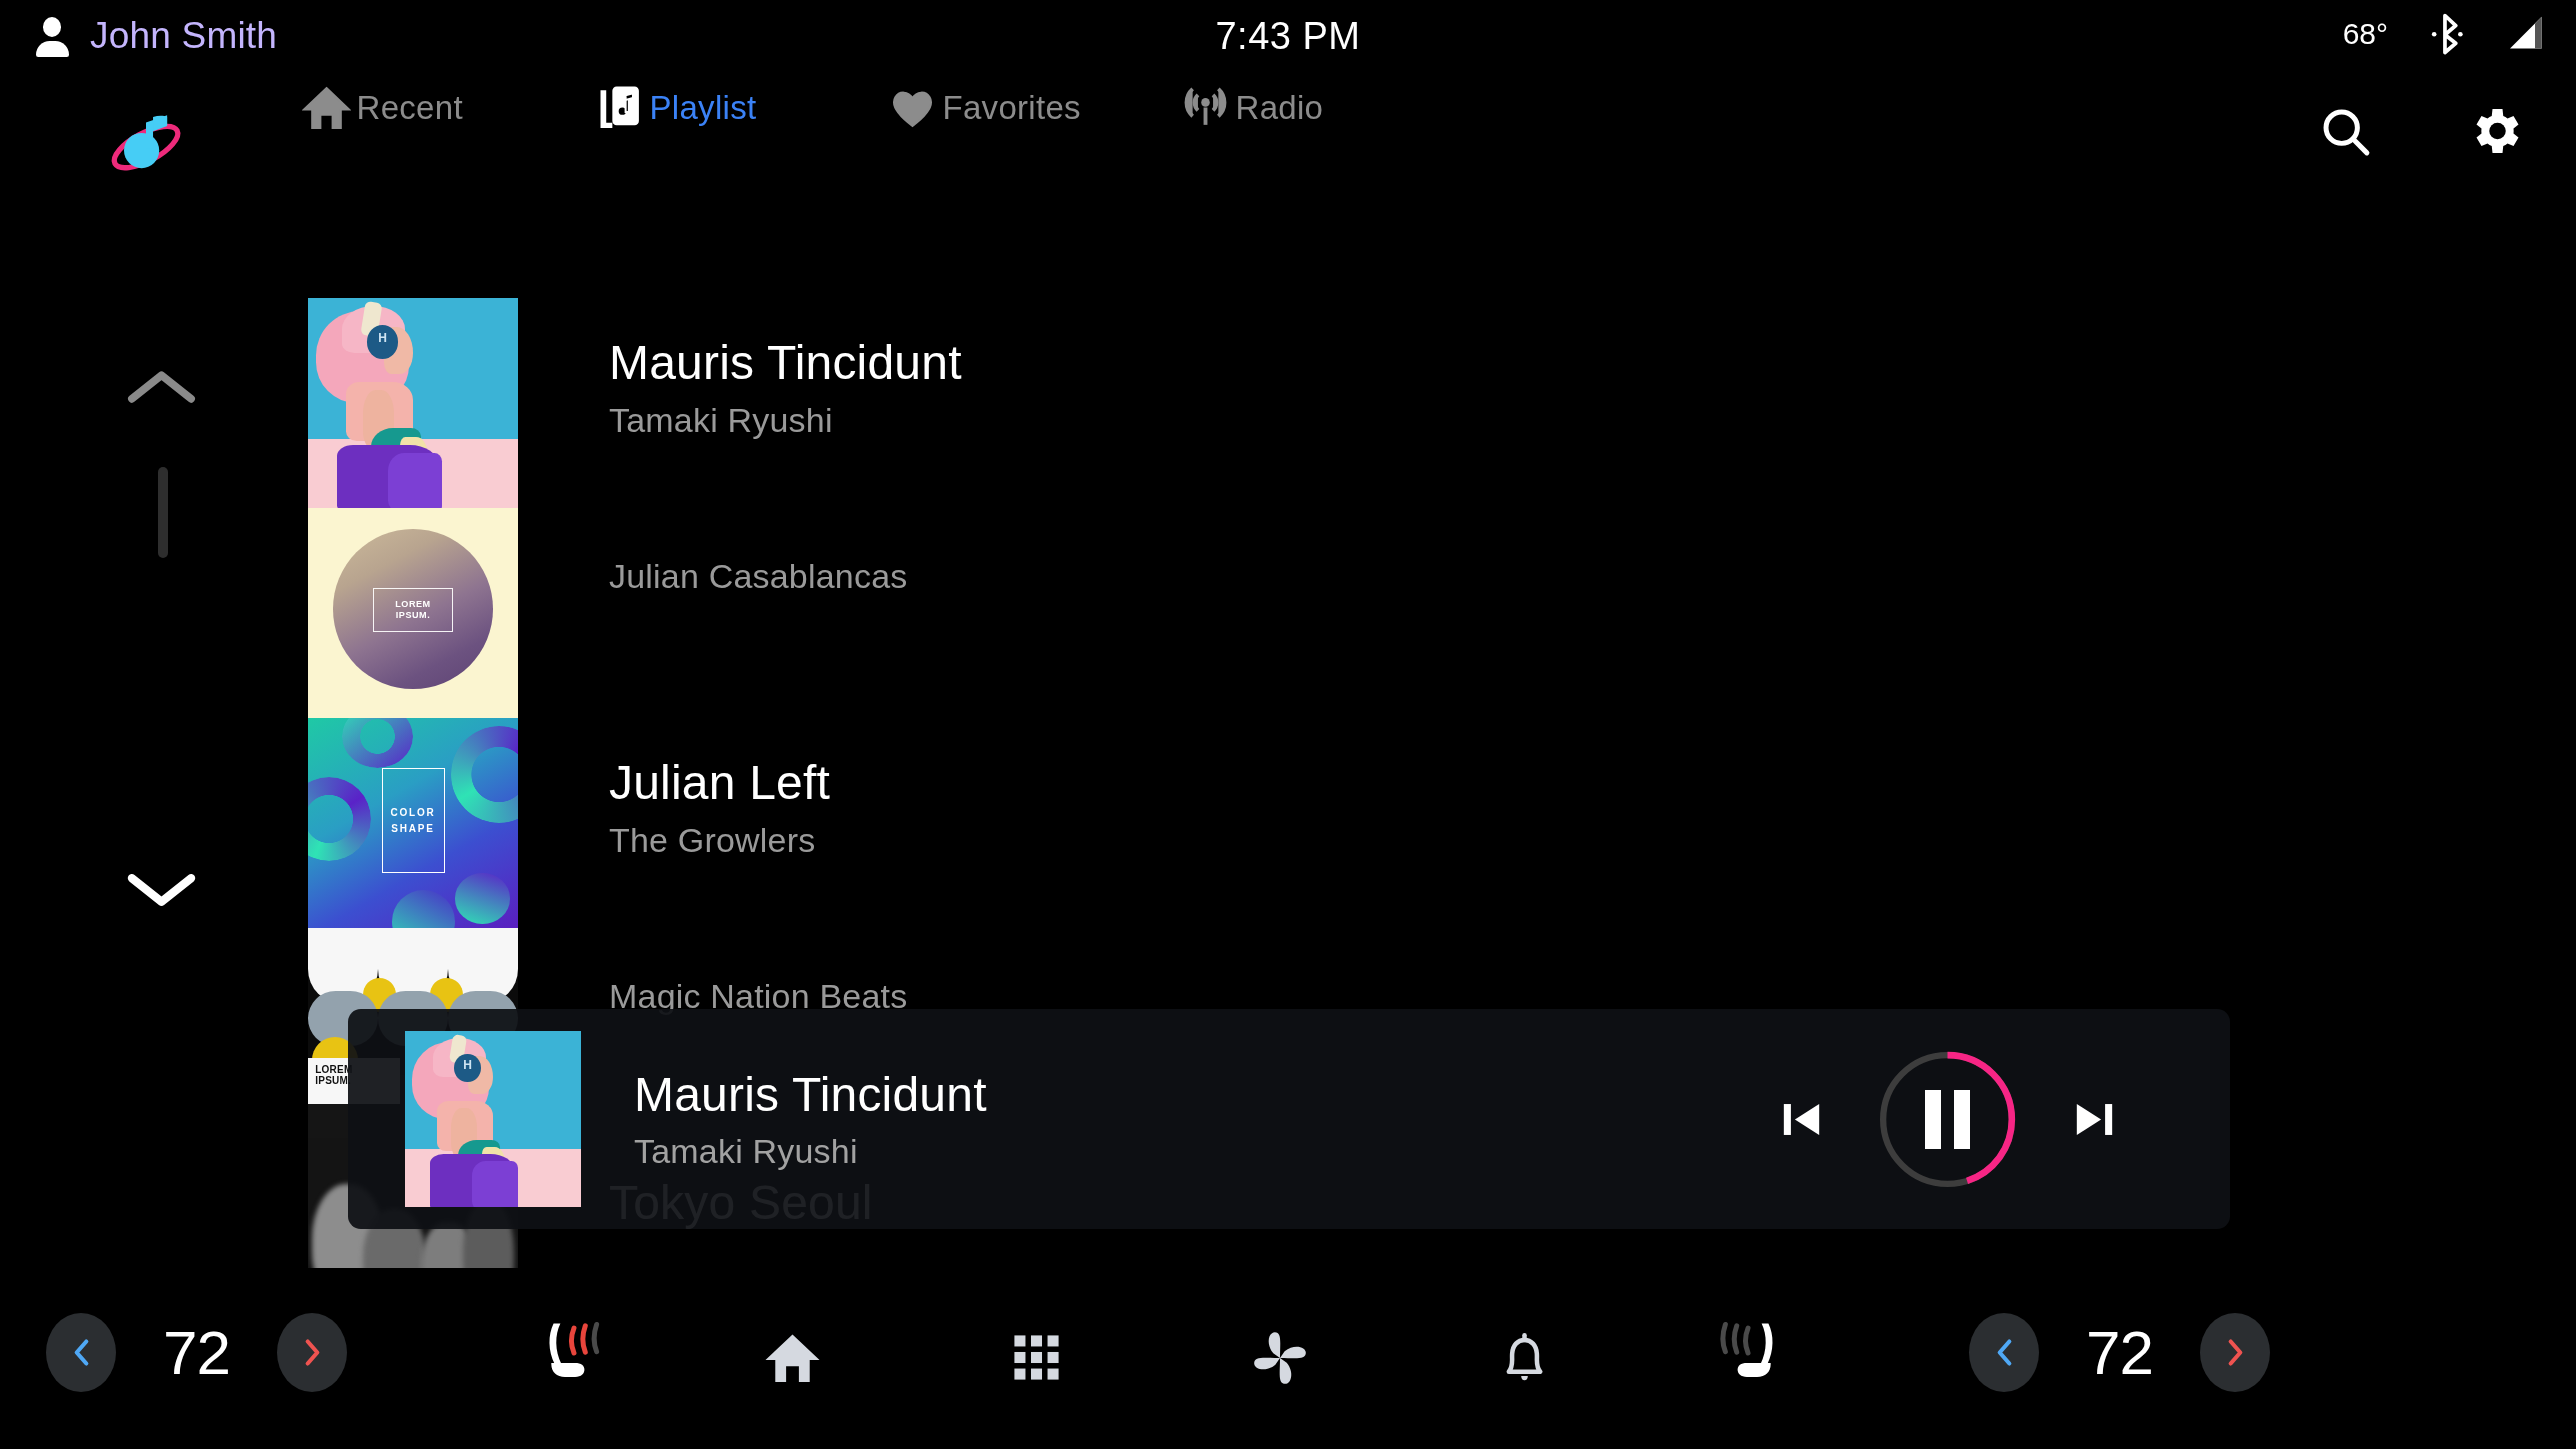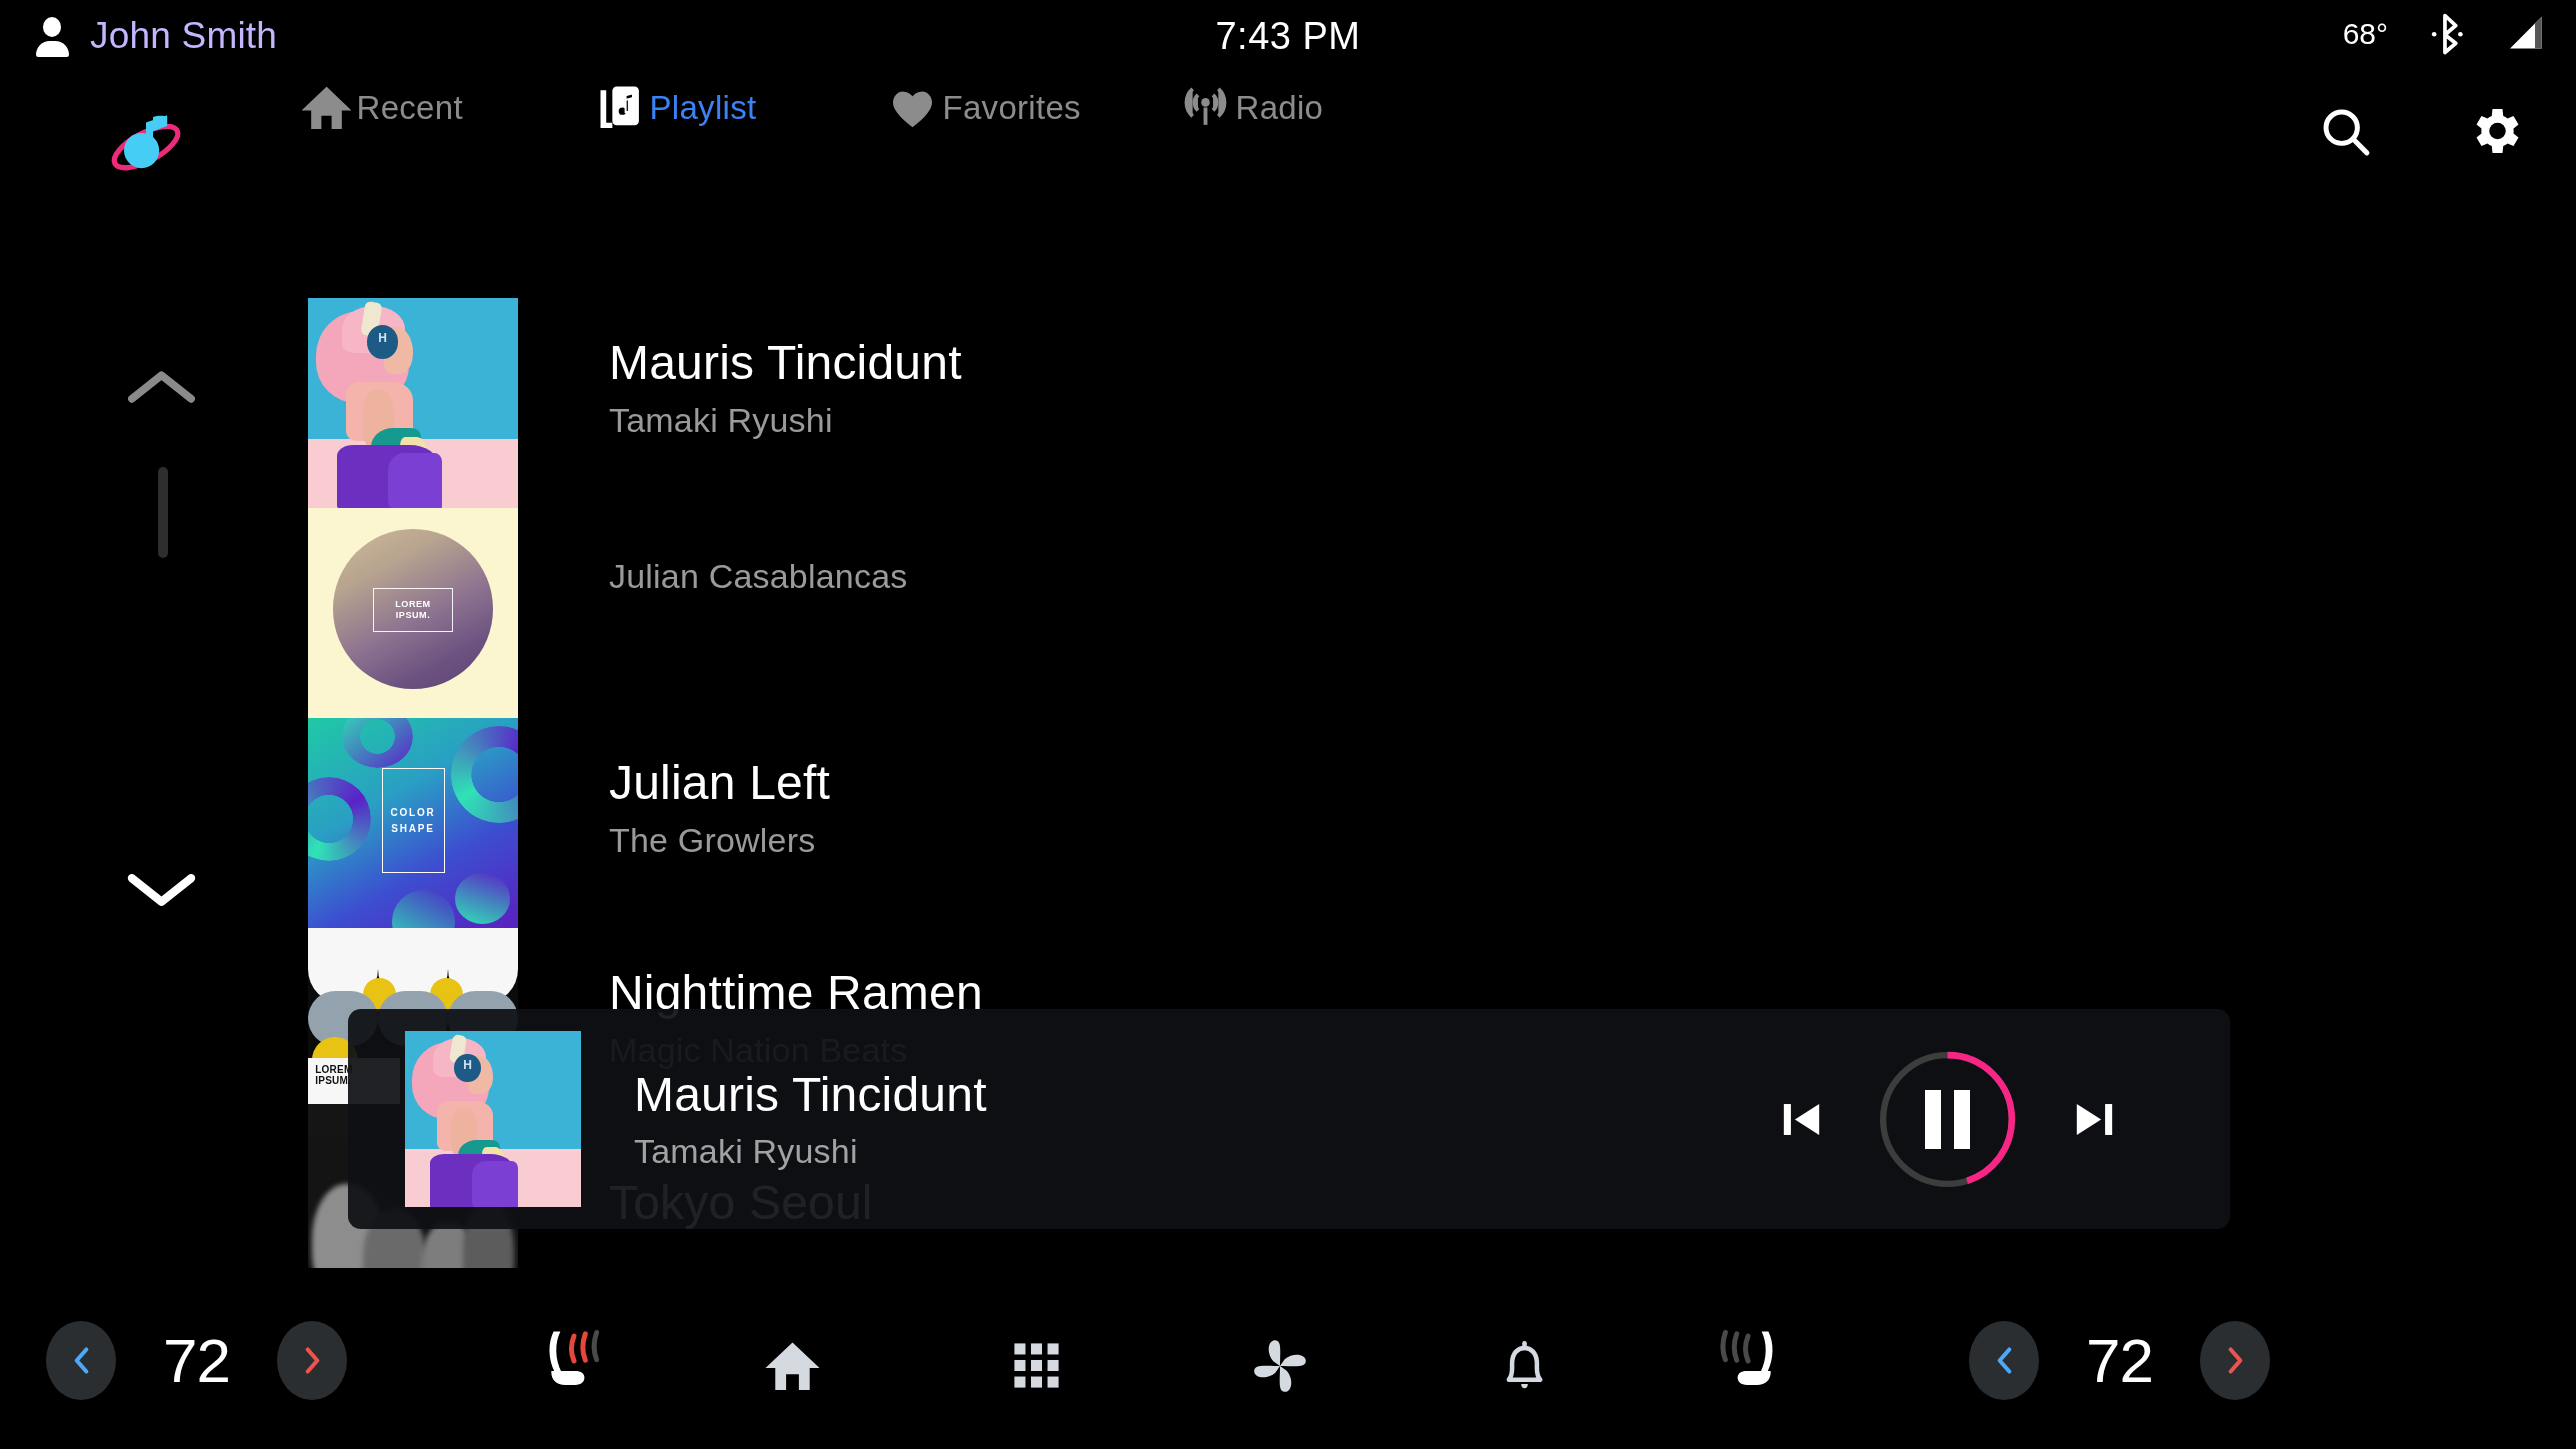--- a/index.html
+++ b/index.html
@@ -121,21 +121,21 @@
   #np-title { font-size:48px; color:#fff; letter-spacing:0.2px; }
   #np-artist { font-size:34px; color:#a2a2a2; margin-top:9.1px; letter-spacing:0.2px; }
   #np-controls { display:flex; align-items:center; gap:0; margin-right:81px; }
   #btn-prev, #btn-next { width:110px; display:flex; align-items:center; justify-content:center; cursor:pointer; }
   #btn-play { width:183px; height:183px; position:relative; display:flex; align-items:center; justify-content:center; cursor:pointer; }
   #play-ring { position:absolute; inset:20px; }
   #play-glyph { position:relative; display:flex; gap:12.8px; z-index:2; }
   #play-glyph i { display:block; width:16.5px; height:59px; background:#fff; }
 
   
-  #dock { position:absolute; left:0; bottom:0; width:2316px; height:154px; }
+  #dock { position:absolute; left:0; bottom:8px; width:2316px; height:154px; }
   .temp-group { position:absolute; top:25.6px; display:flex; align-items:center; gap:24px; }
   #temp-left { left:46px; }
   #temp-right { right:46px; }
   .temp-btn { width:70px; height:79px; border-radius:50%; background:#2b2e31;
     display:flex; align-items:center; justify-content:center; cursor:pointer; }
   .temp-val { color:#fff; font-size:62px; min-width:113px; text-align:center; letter-spacing:-0.9px; }
   .seat-ico { position:absolute; top:31px; cursor:pointer; }
   #seat-left { left:540px; }
   #seat-right { right:534px; }
   #dock-center { position:absolute; left:0; right:0; top:31px; display:flex; justify-content:center; gap:165px; }
@@ -340,21 +340,20 @@
           </div>
           <div class="dot" style="left:2%;top:52%;width:22%;height:22%;background:#e8c313;border-radius:914px 914px 0 0"></div>
           <div class="dark"></div>
           <div class="lorem">
             <span>LOREM</span><br>
             <span>IPSUM.</span>
           </div>
         </div>
       </div>
       <div class="track-meta">
-        <div class="track-title">Nighttime Ramen</div>
         <div class="track-artist">Magic Nation Beats</div>
       </div>
     </div>
 
     <div class="track-row">
       <div class="thumb">
         <div class="art-gray">
           <div class="g" style="left:2%;top:22%;width:34%;height:54%;background:#8d8d8d;border-radius:48% 48% 40% 40%"></div>
           <div class="g" style="left:26%;top:34%;width:30%;height:50%;background:#6a6a6a;border-radius:46%"></div>
           <div class="g" style="left:54%;top:40%;width:26%;height:46%;background:#7d7d7d;border-radius:44%"></div>

